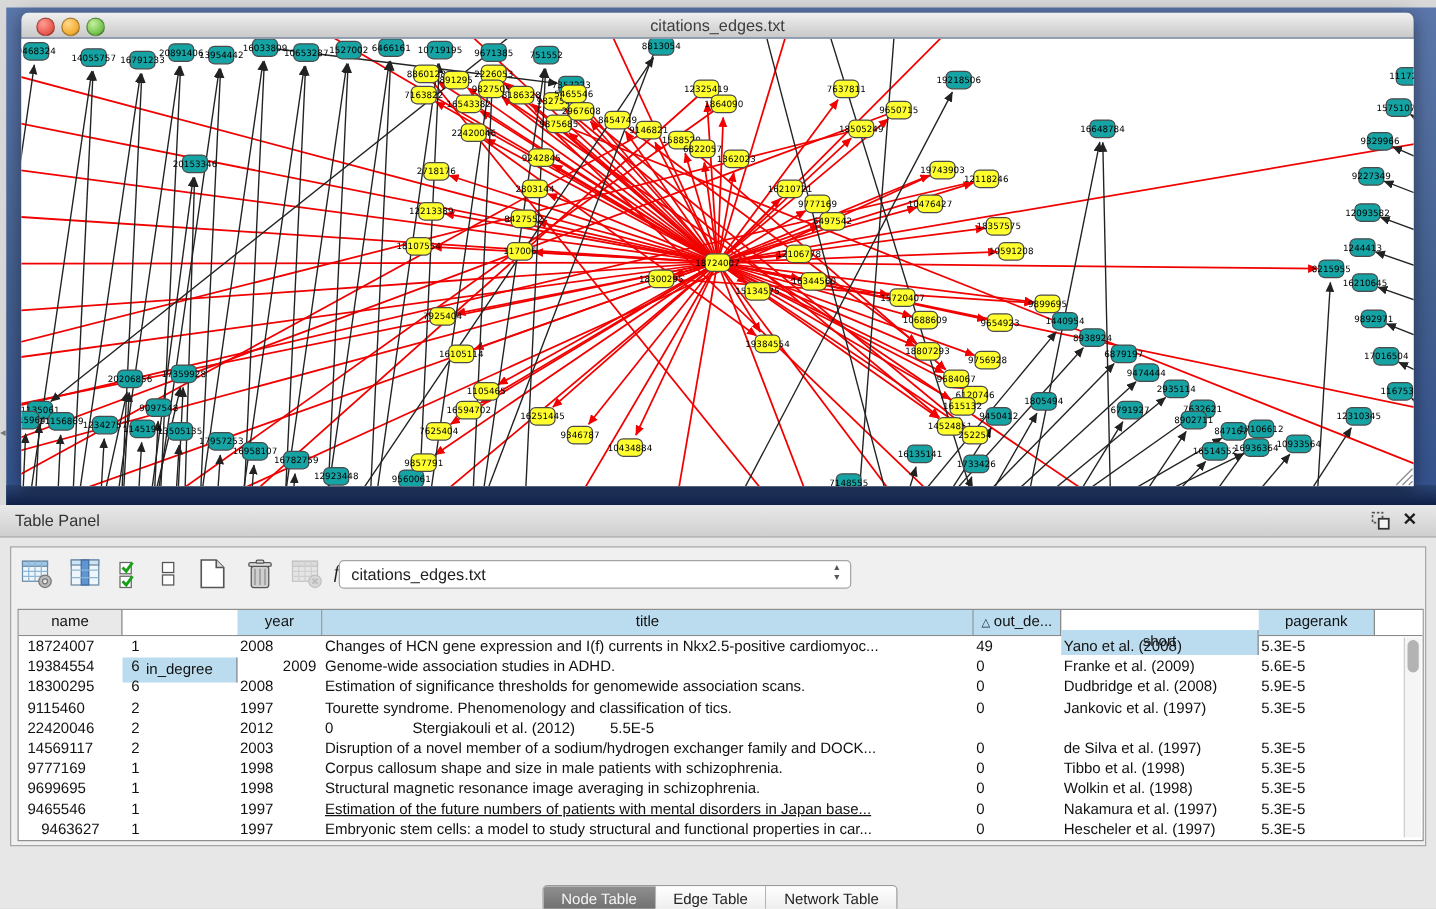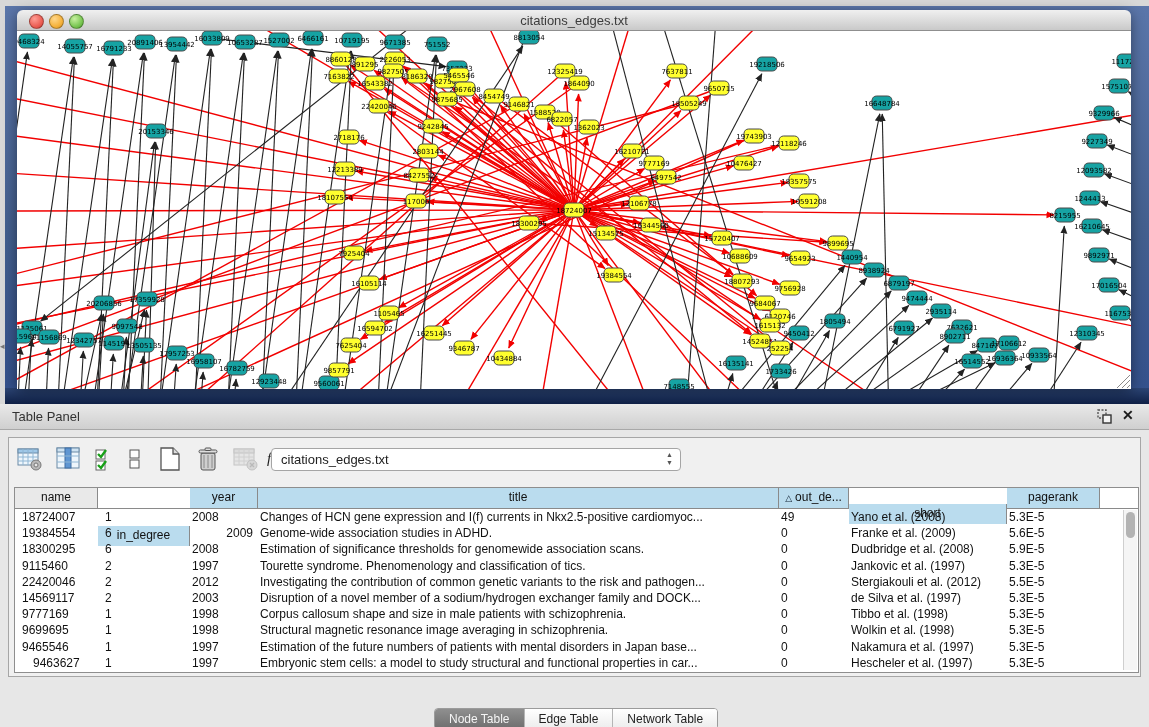--- a/index.html
+++ b/index.html
@@ -884,21 +884,20 @@
             <div class="tcell" style="width: 68px;">1997</div>
             <div class="tcell" style="width: 521px;">Tourette syndrome. Phenomenology and classification of tics.</div>
             <div class="tcell" style="width: 70px;">0</div>
             <div class="tcell" style="width: 158px;">Jankovic et al. (1997)</div>
             <div class="tcell" style="width: 93px;">5.3E-5</div>
           </div>
           <div class="trow">
             <div class="tcell" style="width: 83px;">22420046</div>
             <div class="tcell" style="width: 87px;">2</div>
             <div class="tcell" style="width: 68px;">2012</div>
-            <div class="tcell" style="width: 521px;">Investigating the contribution of common genetic variants to the risk and pathogen...</div>
             <div class="tcell" style="width: 70px;">0</div>
             <div class="tcell" style="width: 158px;">Stergiakouli et al. (2012)</div>
             <div class="tcell" style="width: 93px;">5.5E-5</div>
           </div>
           <div class="trow">
             <div class="tcell" style="width: 83px;">14569117</div>
             <div class="tcell" style="width: 87px;">2</div>
             <div class="tcell" style="width: 68px;">2003</div>
             <div class="tcell" style="width: 521px;">Disruption of a novel member of a sodium/hydrogen exchanger family and DOCK...</div>
             <div class="tcell" style="width: 70px;">0</div>
@@ -920,21 +919,21 @@
             <div class="tcell" style="width: 68px;">1998</div>
             <div class="tcell" style="width: 521px;">Structural magnetic resonance image averaging in schizophrenia.</div>
             <div class="tcell" style="width: 70px;">0</div>
             <div class="tcell" style="width: 158px;">Wolkin et al. (1998)</div>
             <div class="tcell" style="width: 93px;">5.3E-5</div>
           </div>
           <div class="trow">
             <div class="tcell" style="width: 83px;">9465546</div>
             <div class="tcell" style="width: 87px;">1</div>
             <div class="tcell" style="width: 68px;">1997</div>
-            <div class="tcell" style="width: 521px;">Estimation of the future numbers of patients with mental disorders in Japan base...</div>
+            <div class="tcell" style="width: 521px; text-decoration: underline;">Estimation of the future numbers of patients with mental disorders in Japan base...</div>
             <div class="tcell" style="width: 70px;">0</div>
             <div class="tcell" style="width: 158px;">Nakamura et al. (1997)</div>
             <div class="tcell" style="width: 93px;">5.3E-5</div>
           </div>
           <div class="trow">
             <div class="tcell" style="width: 83px; padding-left: 18px;">9463627</div>
             <div class="tcell" style="width: 87px;">1</div>
             <div class="tcell" style="width: 68px;">1997</div>
             <div class="tcell" style="width: 521px;">Embryonic stem cells: a model to study structural and functional properties in car...</div>
             <div class="tcell" style="width: 70px;">0</div>

